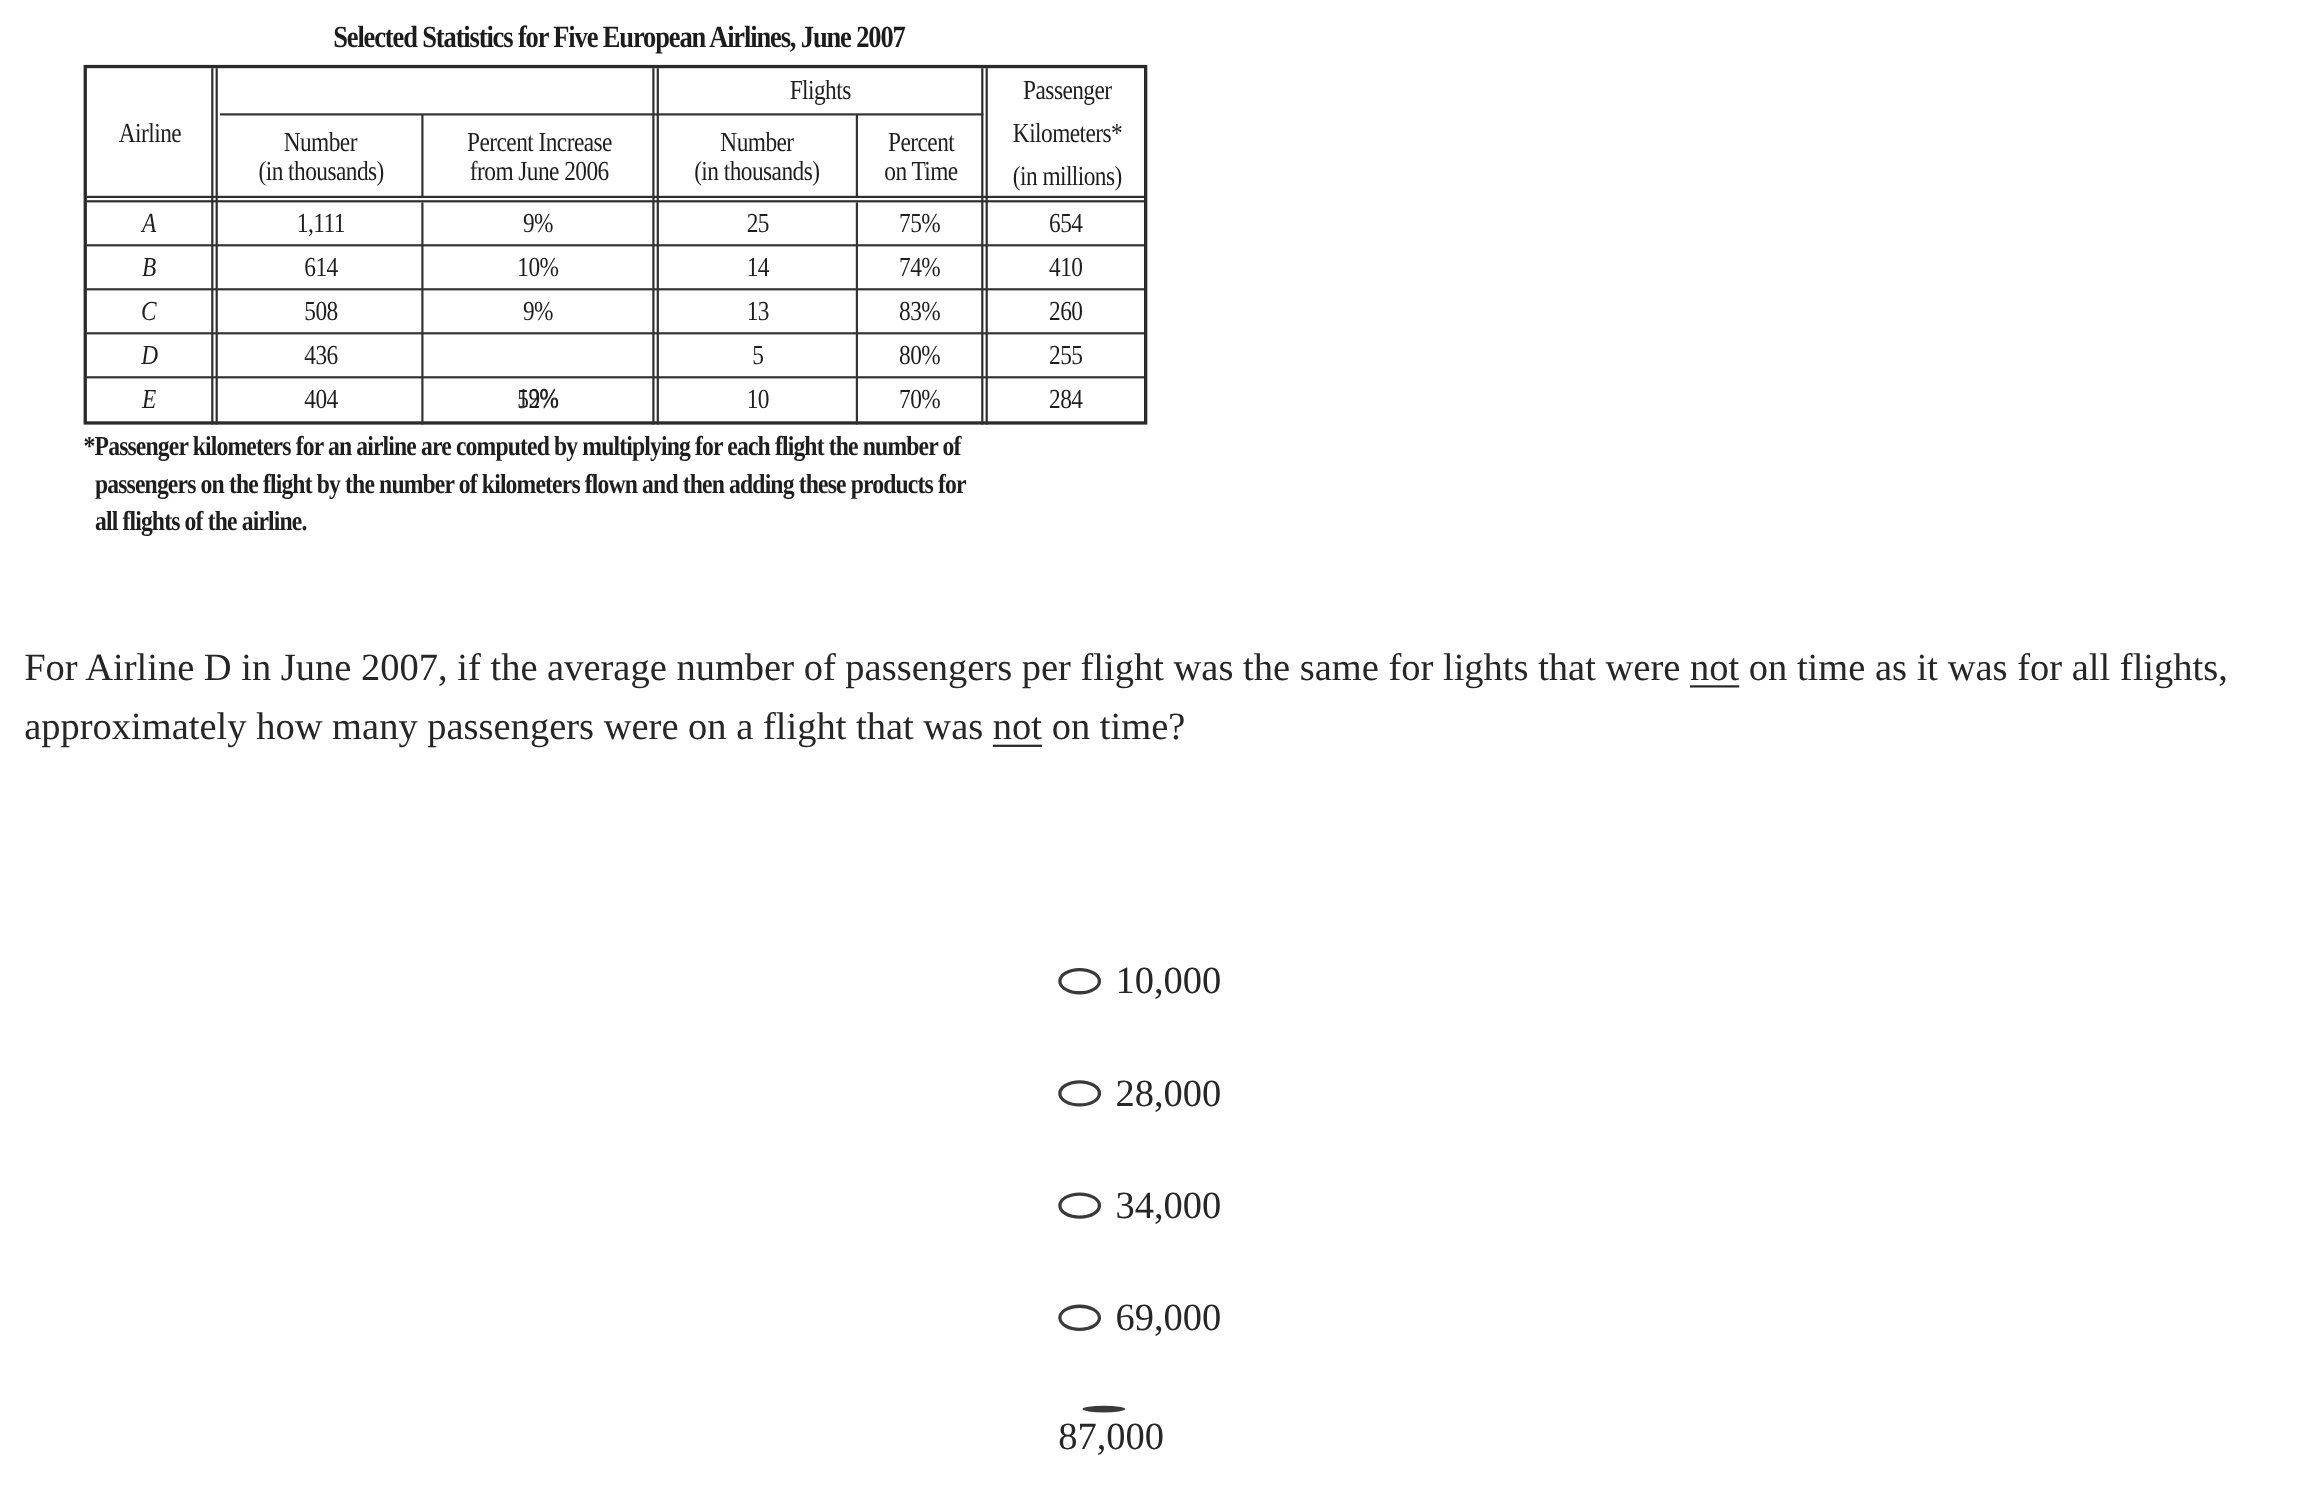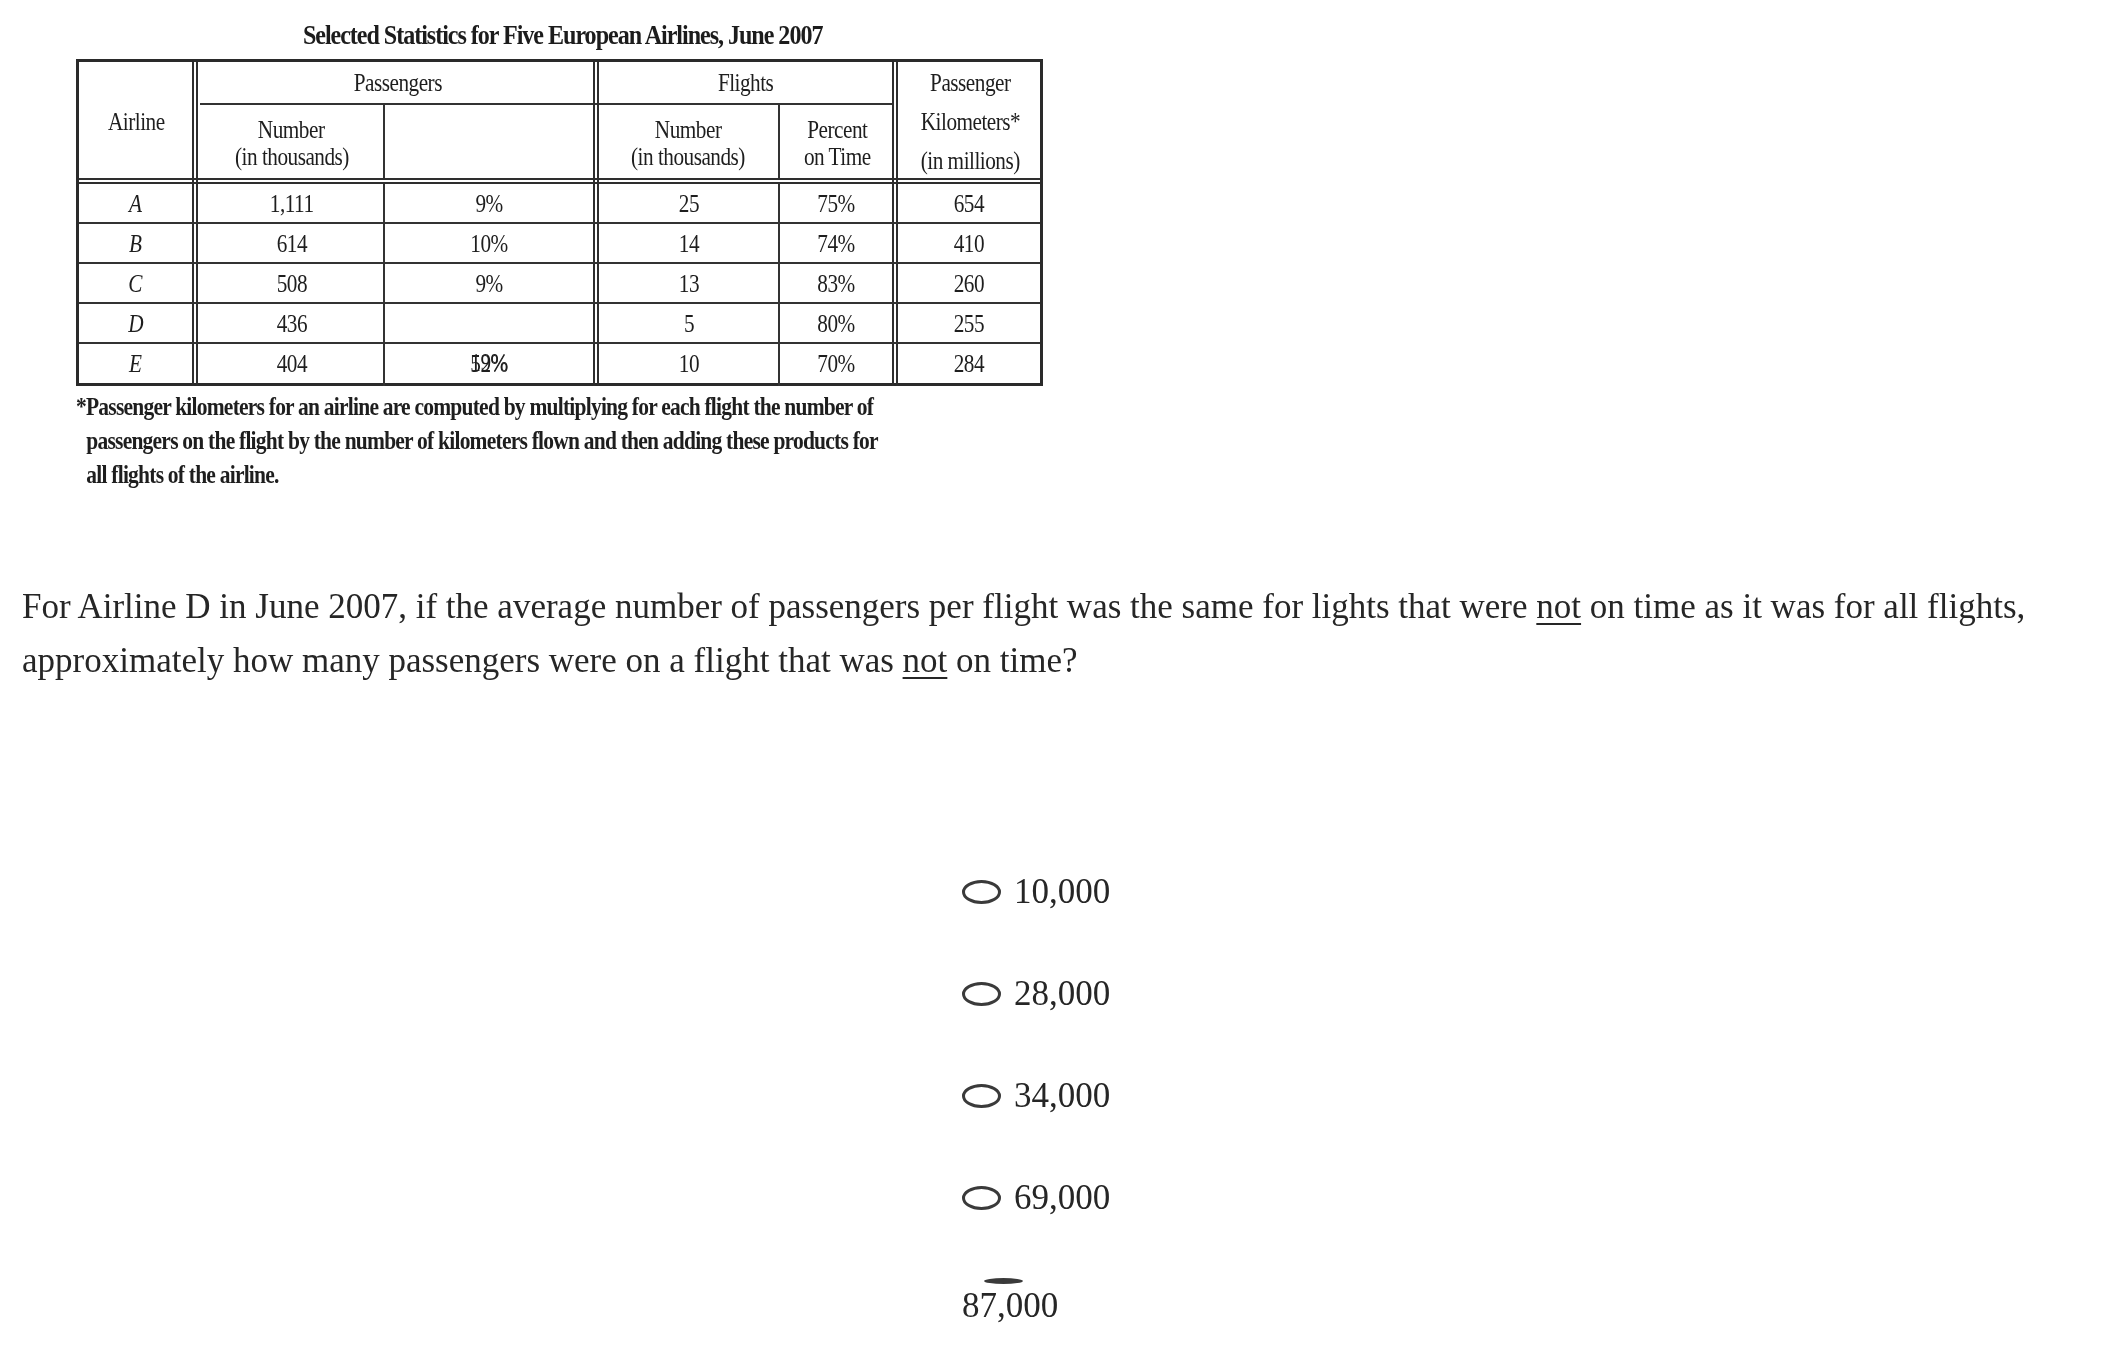--- a/index.html
+++ b/index.html
@@ -165,29 +165,30 @@
 <body>
 
 <div class="figure">
   <div class="fig-title">Selected Statistics for Five European Airlines, June 2007</div>
 
   <div class="tbl">
 
     <div class="cell" style="left:0;top:0;width:115px;height:118px;border-radius:16px;">
       <span>Airline</span>
     </div>
-    <div class="cell" style="left:121px;top:0;width:396px;height:41px;">
-      <span>Passengers</span>
-    </div>
     <div class="cell" style="left:519px;top:0;width:296px;height:41px;">
       <span>Flights</span>
     </div>
     <div class="cell" style="left:121px;top:43px;width:183px;height:75px;flex-direction:column;">
       <span>Number</span>
       <span>(in thousands)</span>
+    </div>
+    <div class="cell" style="left:306px;top:43px;width:211px;height:75px;flex-direction:column;">
+      <span>Percent Increase</span>
+      <span>from June 2006</span>
     </div>
     <div class="cell" style="left:519px;top:43px;width:180px;height:75px;flex-direction:column;">
       <span>Number</span>
       <span>(in thousands)</span>
     </div>
     <div class="cell" style="left:701px;top:43px;width:114px;height:75px;flex-direction:column;">
       <span>Percent</span>
       <span>on Time</span>
     </div>
     <div class="cell" style="left:821px;top:0;width:140px;height:118px;flex-direction:column;gap:12px;">

